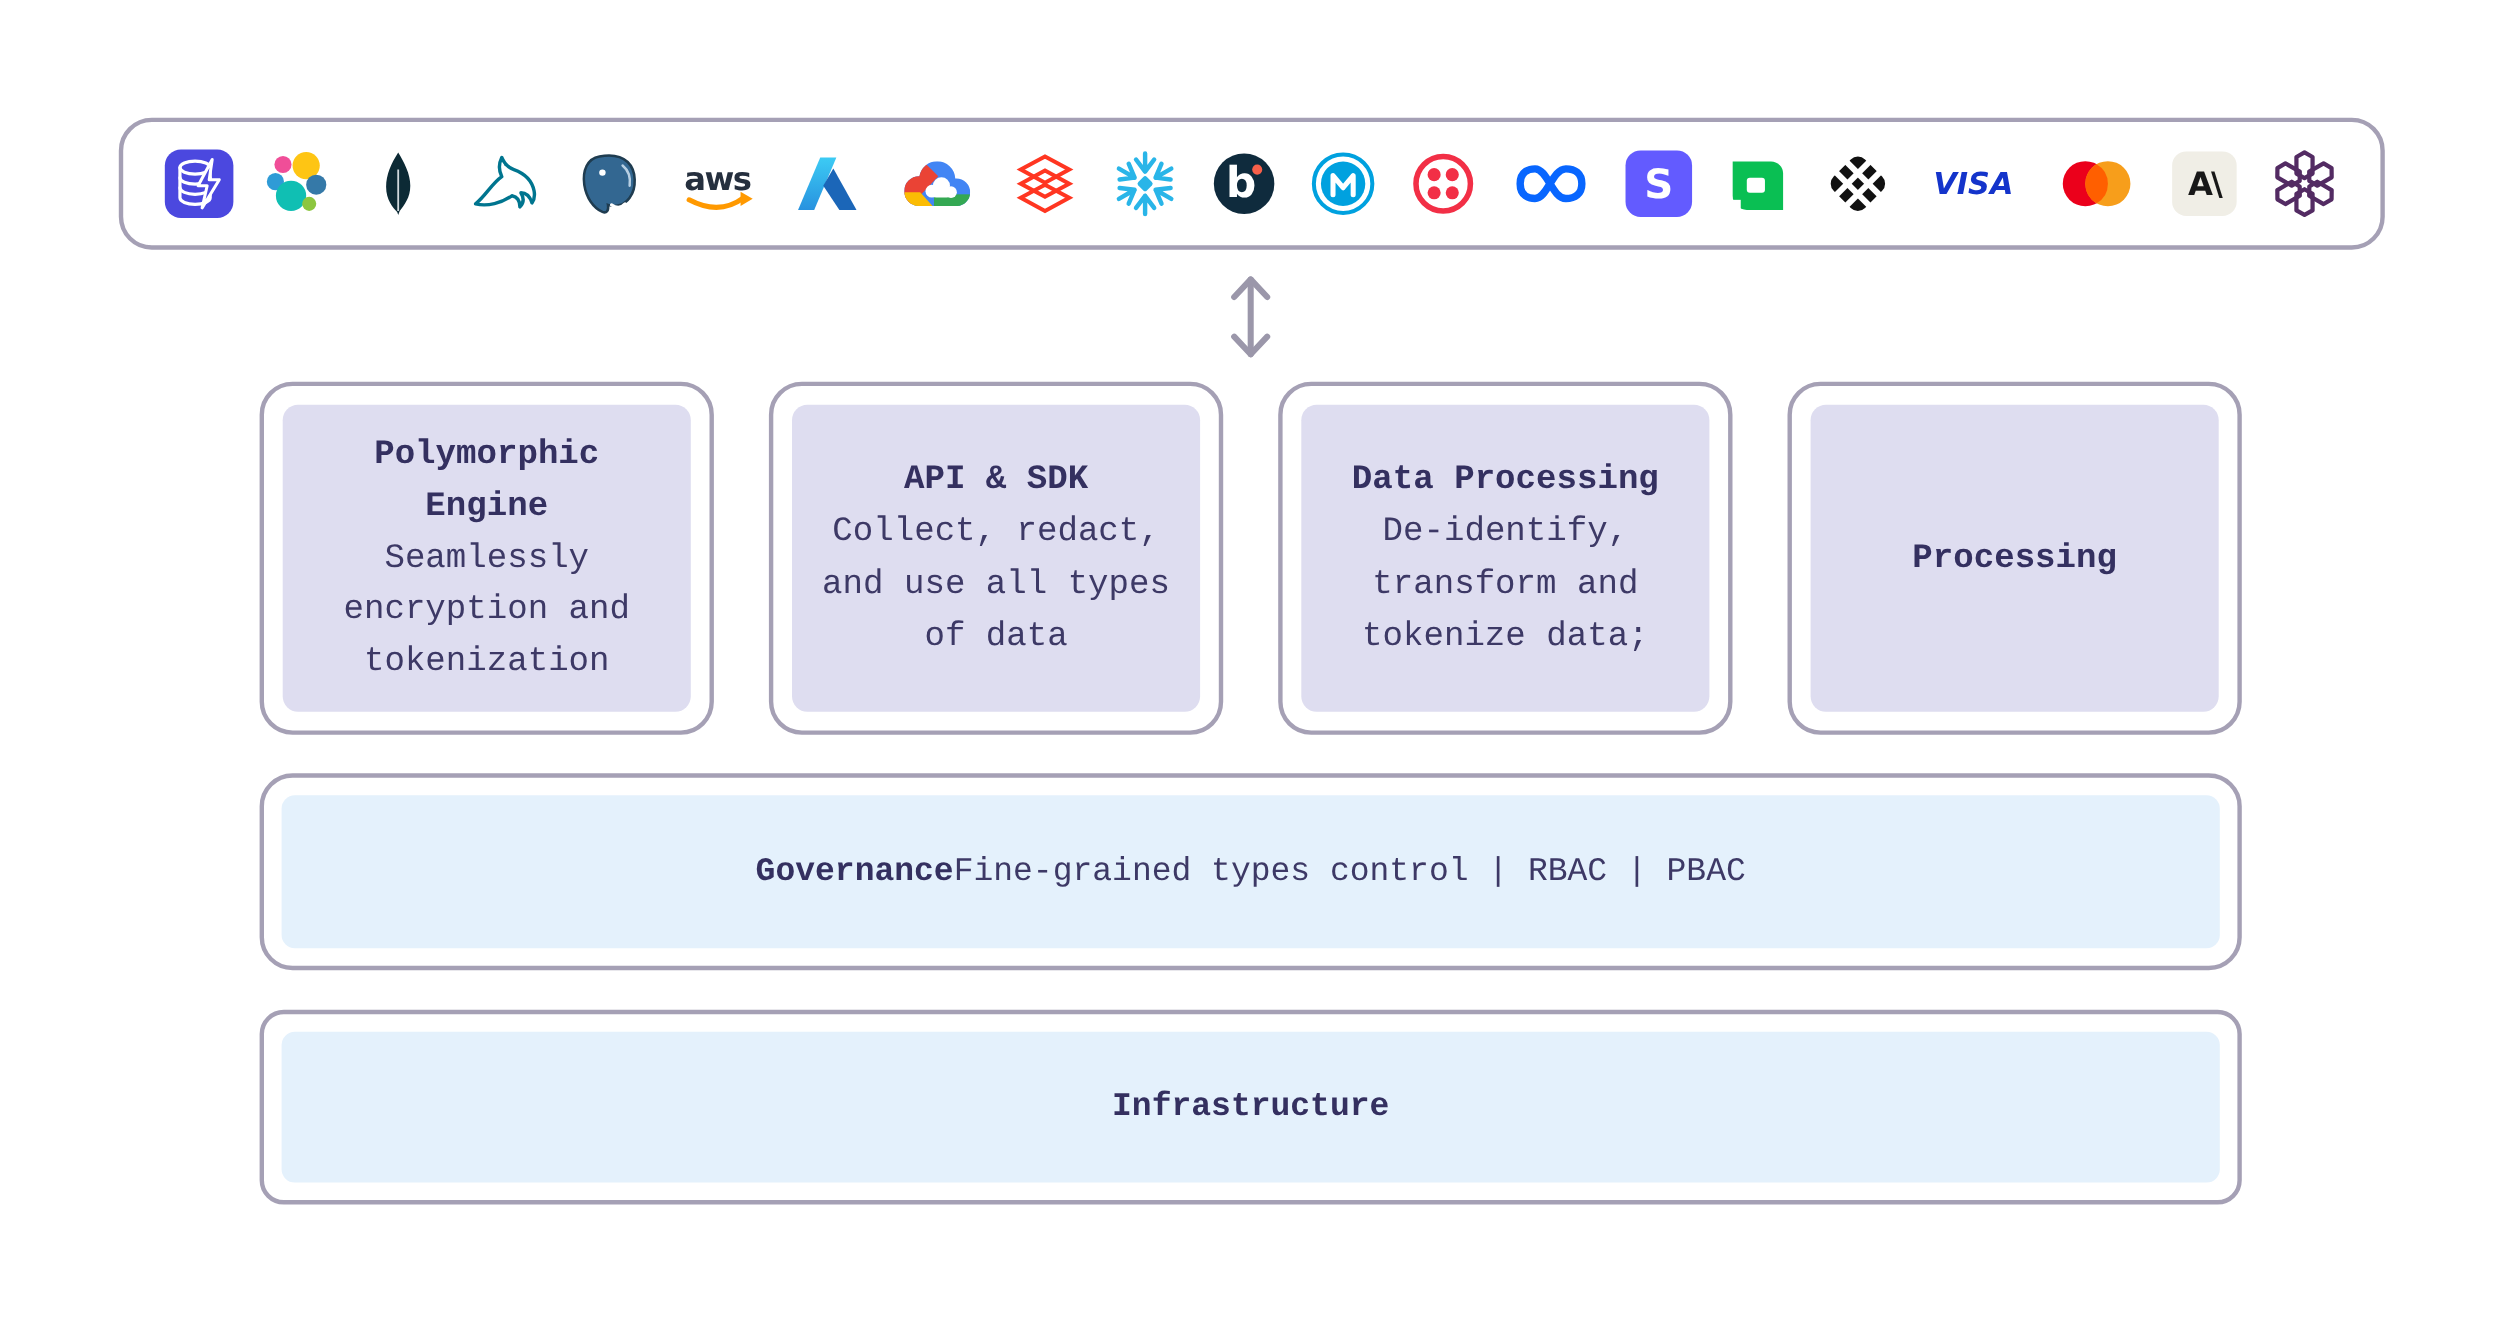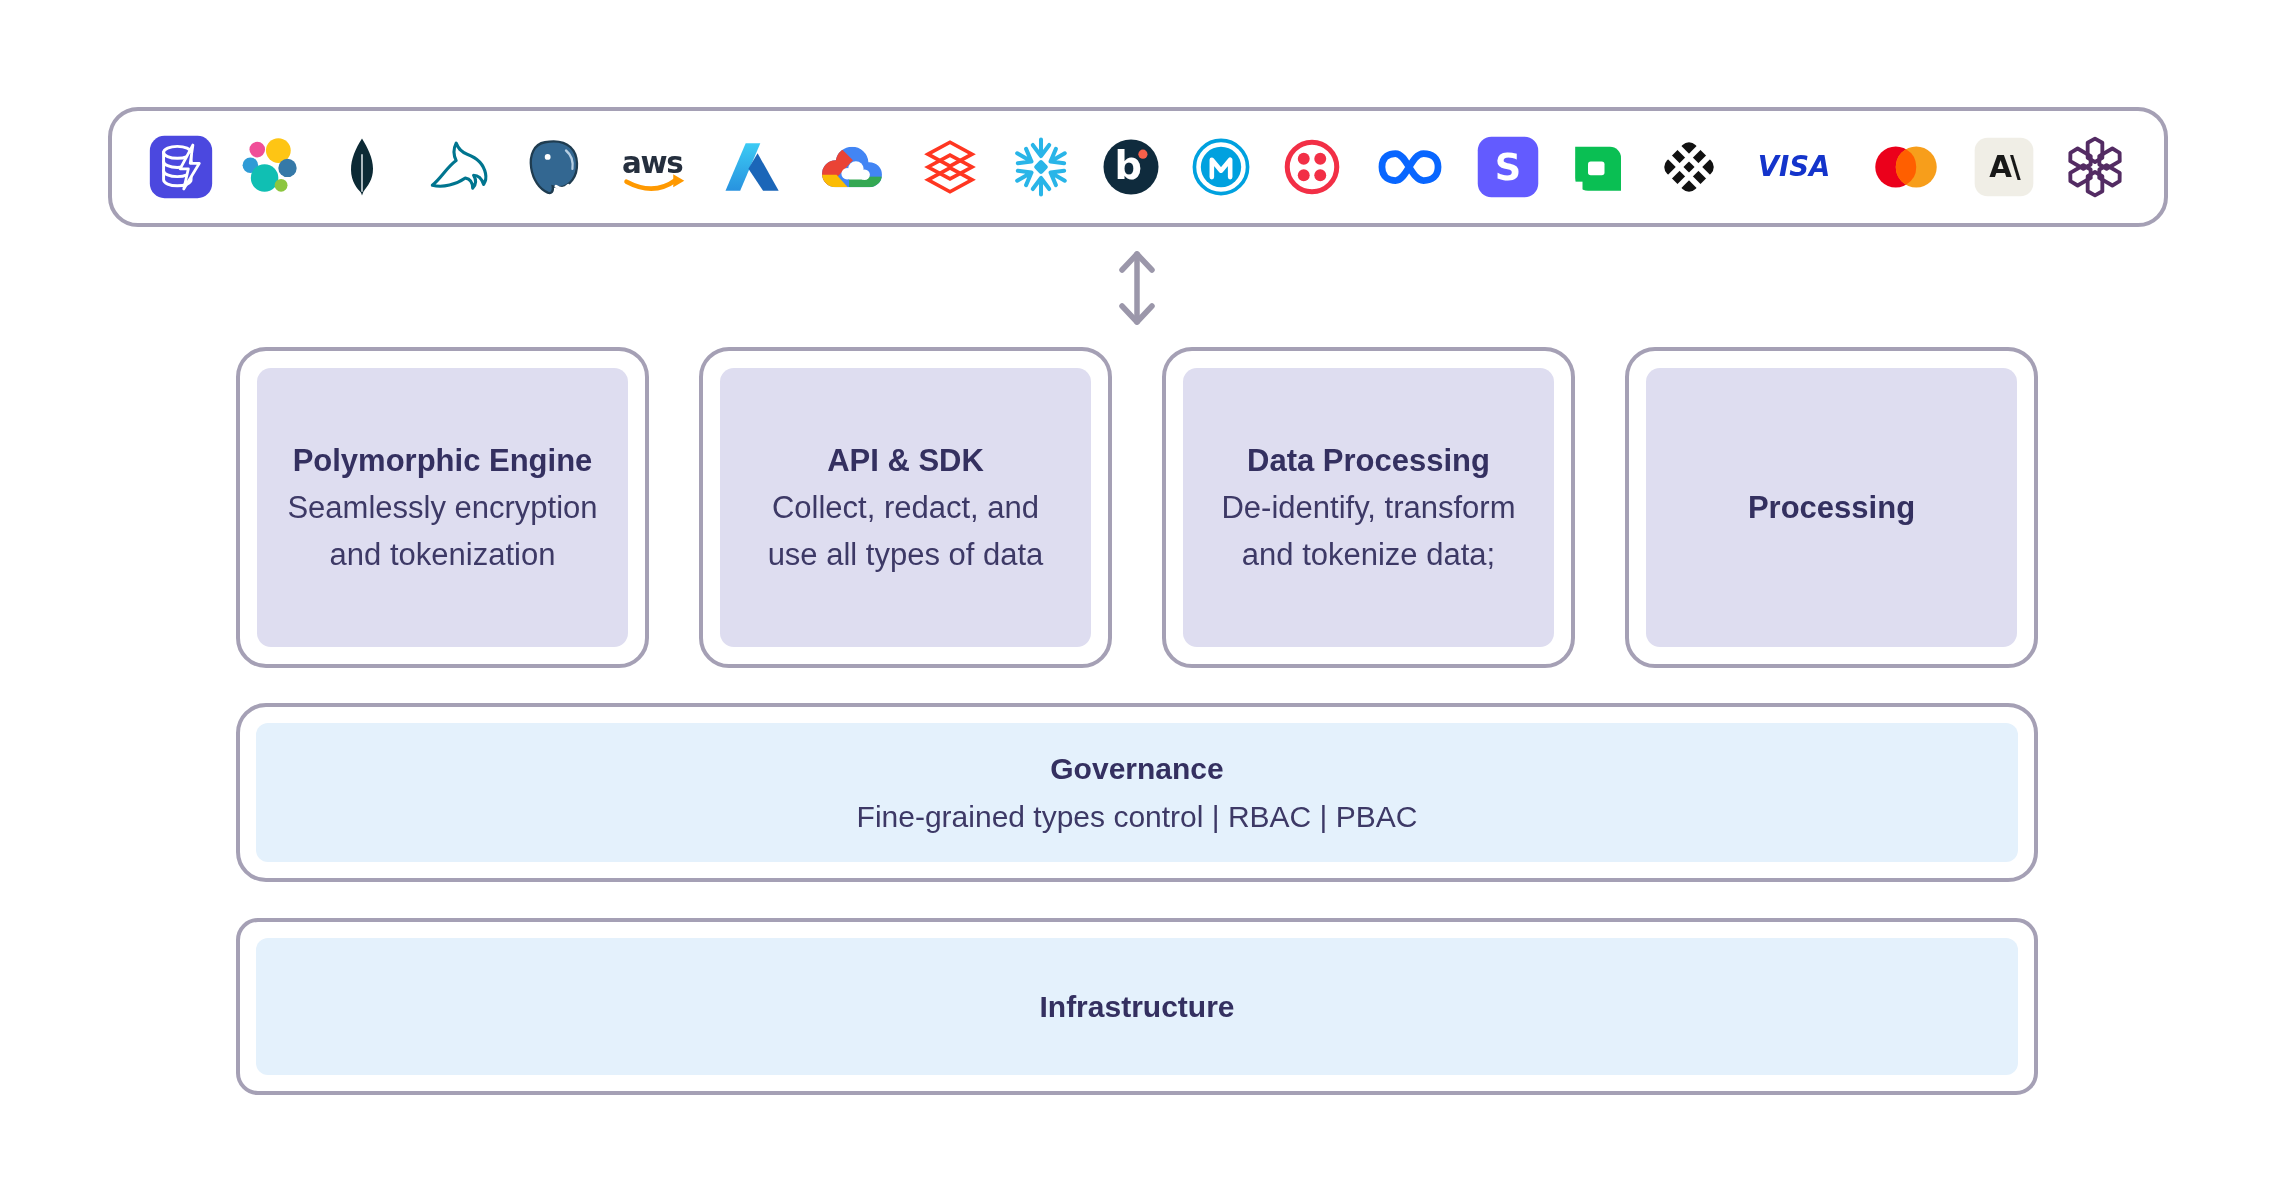--- a/index.html
+++ b/index.html
@@ -1,17 +1,17 @@
 <!DOCTYPE html>
 <html><head>
 <meta charset="utf-8">
 <style>
   html,body{margin:0;padding:0;background:#ffffff;}
   .canvas{position:relative;width:2216px;height:1204px;background:#ffffff;
-          font-family:Liberation Sans, sans-serif;overflow:hidden;}
+          font-family:Liberation Mono, monospace;overflow:hidden;}
 
   
   .bar{position:absolute;left:108px;top:107px;width:2060px;height:120px;
        box-sizing:border-box;border:4px solid #A5A0B5;border-radius:30px;
        background:#fff;display:flex;align-items:center;justify-content:space-between;
        padding:0 36px;}
   .logo{display:flex;align-items:center;justify-content:center;height:70px;}
   .logo svg{width:66px;height:66px;display:block;}
   .logo-aws svg{width:84px;}
   .logo-mysql svg{width:78px;}
@@ -31,21 +31,21 @@
         display:flex;flex-direction:column;align-items:center;justify-content:center;
         text-align:center;padding:0 26px;color:#3D3966;font-size:31px;line-height:1.52;}
   .card-title{font-weight:bold;color:#343060;}
 
   
   .band{position:absolute;left:236px;width:1802px;box-sizing:border-box;
         border:4px solid #A5A0B5;border-radius:30px;background:#fff;padding:16px;}
   .band-gov{top:703px;height:179px;}
   .band-infra{top:918px;height:177px;border-radius:22px;}
   .band-inner{height:100%;box-sizing:border-box;border-radius:12px;background:#E4F1FC;
-        display:flex;flex-direction:column;align-items:center;justify-content:center;
+        display:flex;flex-direction:row;align-items:center;justify-content:center;
         text-align:center;color:#3D3966;font-size:30px;line-height:1.6;}
   .band-title{font-weight:bold;color:#343060;}
 
   .defs{position:absolute;width:0;height:0;overflow:hidden;}
 </style>
 </head>
 <body>
 
 <svg class="defs" xmlns="http://www.w3.org/2000/svg" aria-hidden="true">
   <symbol id="sym-database" viewBox="0 0 72 72">

